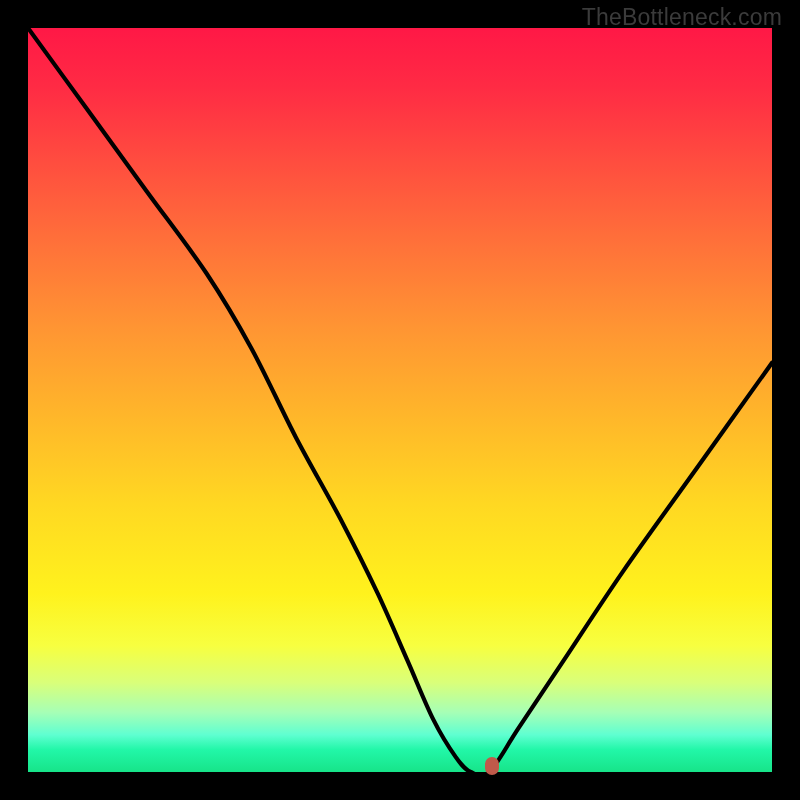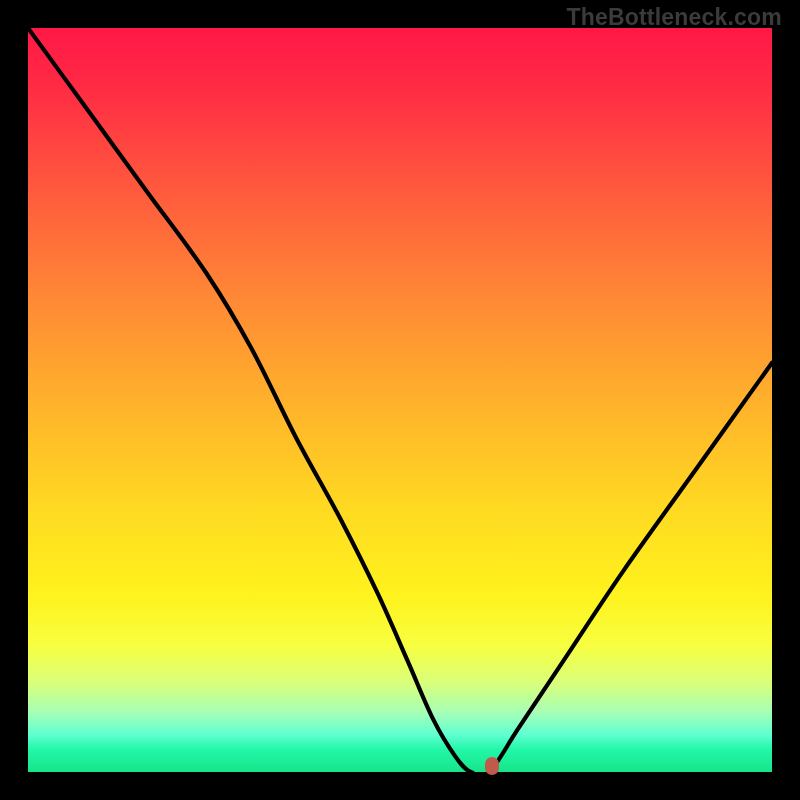--- a/index.html
+++ b/index.html
@@ -16,21 +16,21 @@
     width: 800px;
     height: 800px;
     background: #000;
   }
   .watermark {
     position: absolute;
     top: 4px;
     right: 18px;
     color: #3b3b3b;
     font-size: 23px;
-    font-weight: 700;
+    font-weight: 400;
     letter-spacing: 0.2px;
     user-select: none;
   }
   .plot {
     position: absolute;
     left: 28px;
     top: 28px;
     width: 744px;
     height: 744px;
     background: linear-gradient(to bottom,

